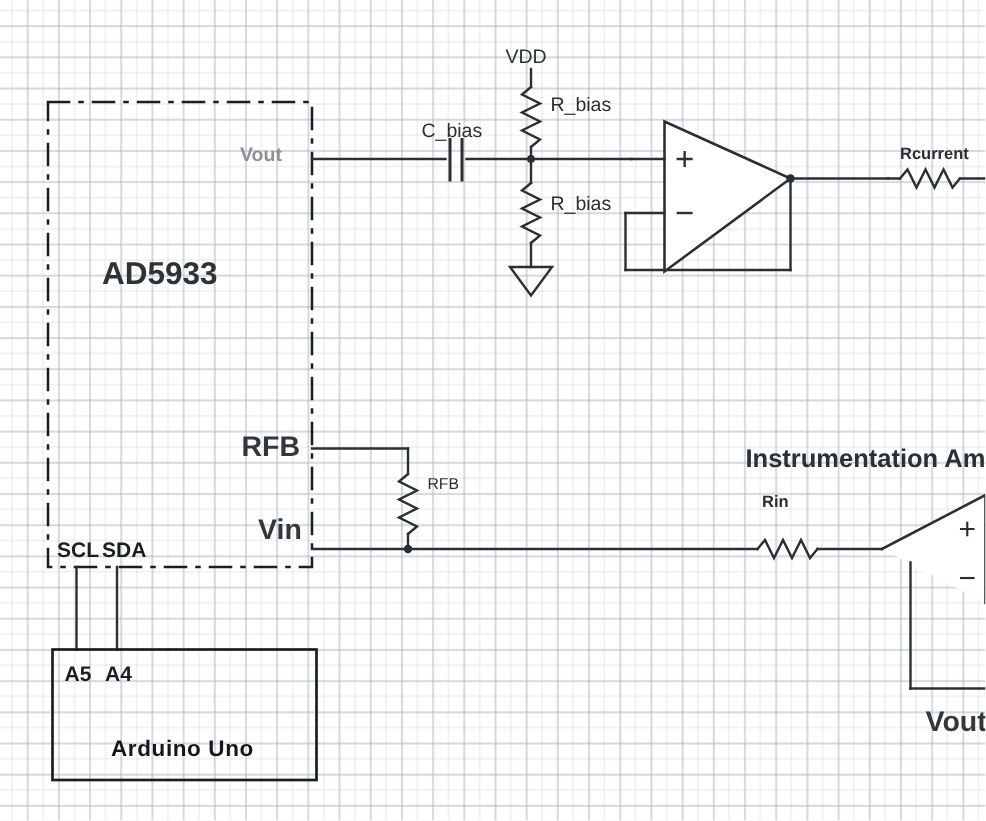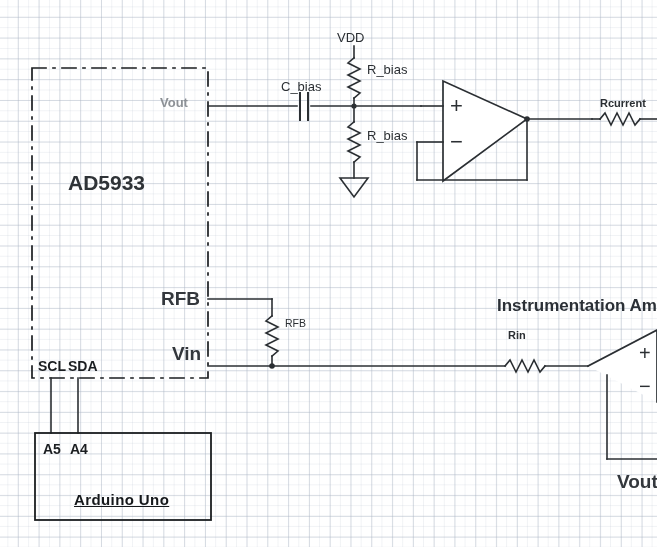--- a/index.html
+++ b/index.html
@@ -73,21 +73,20 @@
   .lbl-title {
     color: #2b3036;
     font-size: 17px;
     font-weight: bold;
   }
   .lbl-ard {
     color: #15181b;
     font-size: 15px;
     font-weight: bold;
     letter-spacing: 0.4px;
-    text-decoration: underline;
   }
 </style>
 </head>
 <body>
 
 <div id="canvas">
 
   <svg id="schematic" viewBox="0 0 657 547">
     <g stroke="#2b2f33" fill="none" stroke-width="1.6" stroke-linecap="square">
 

